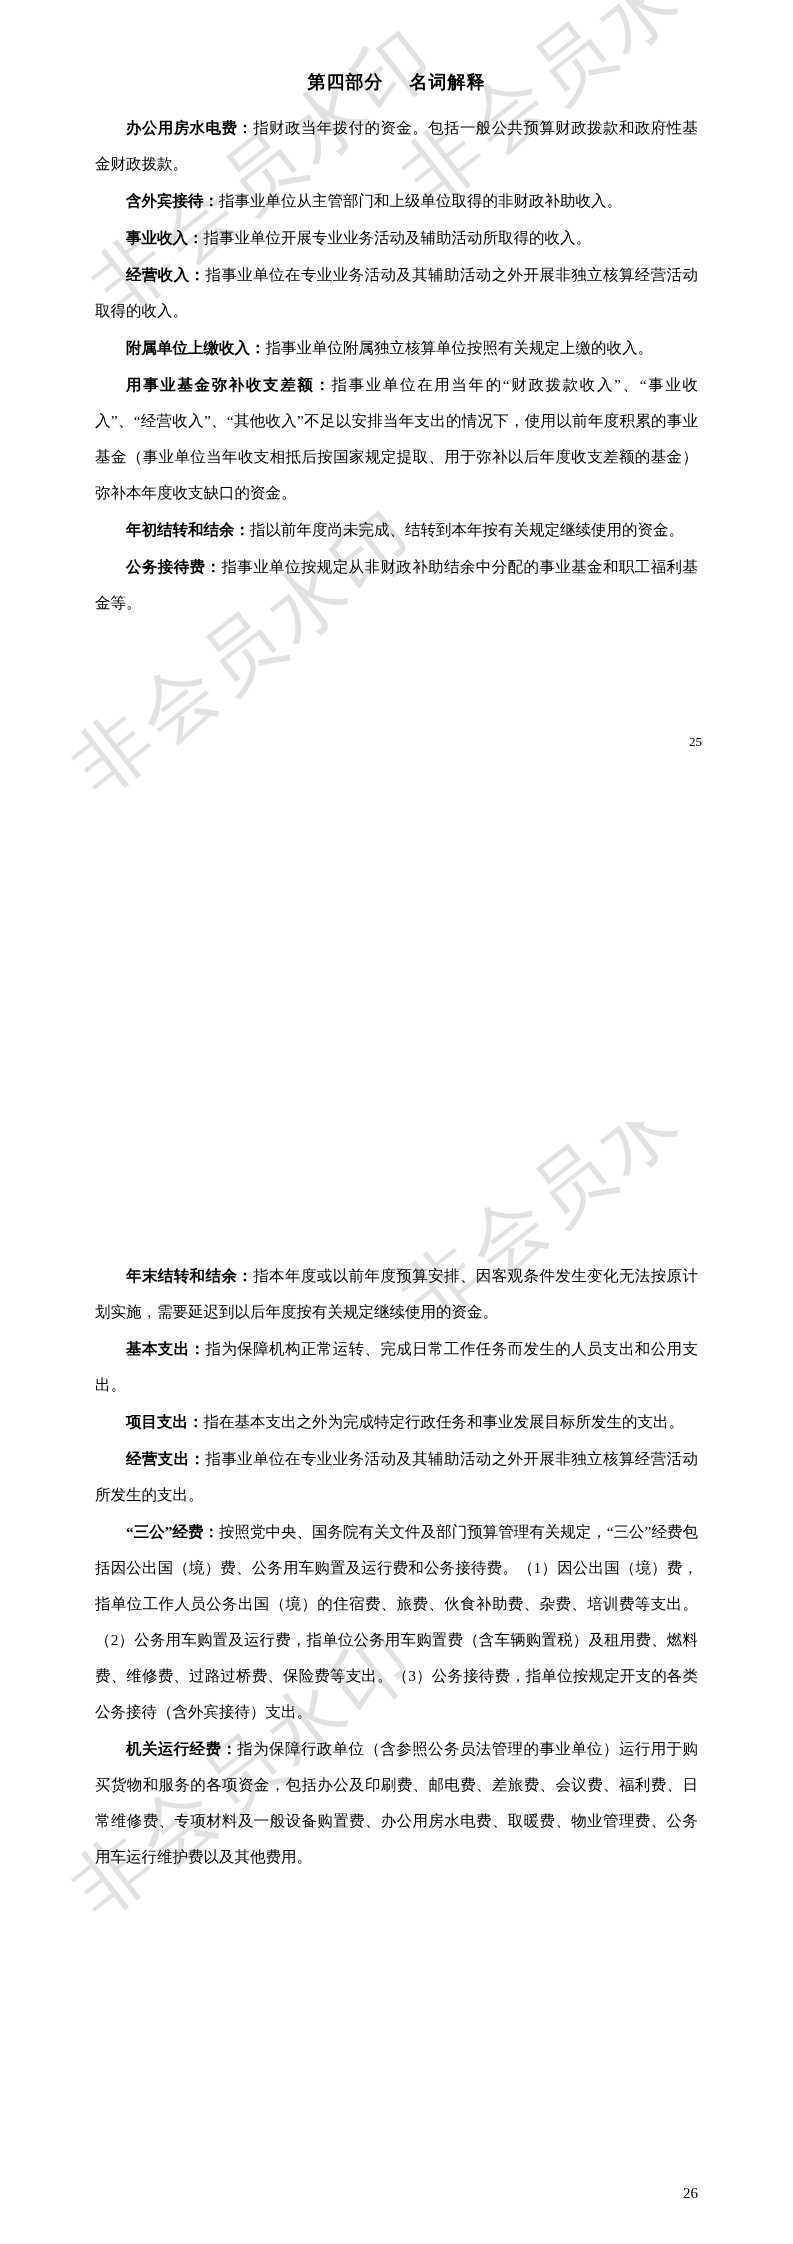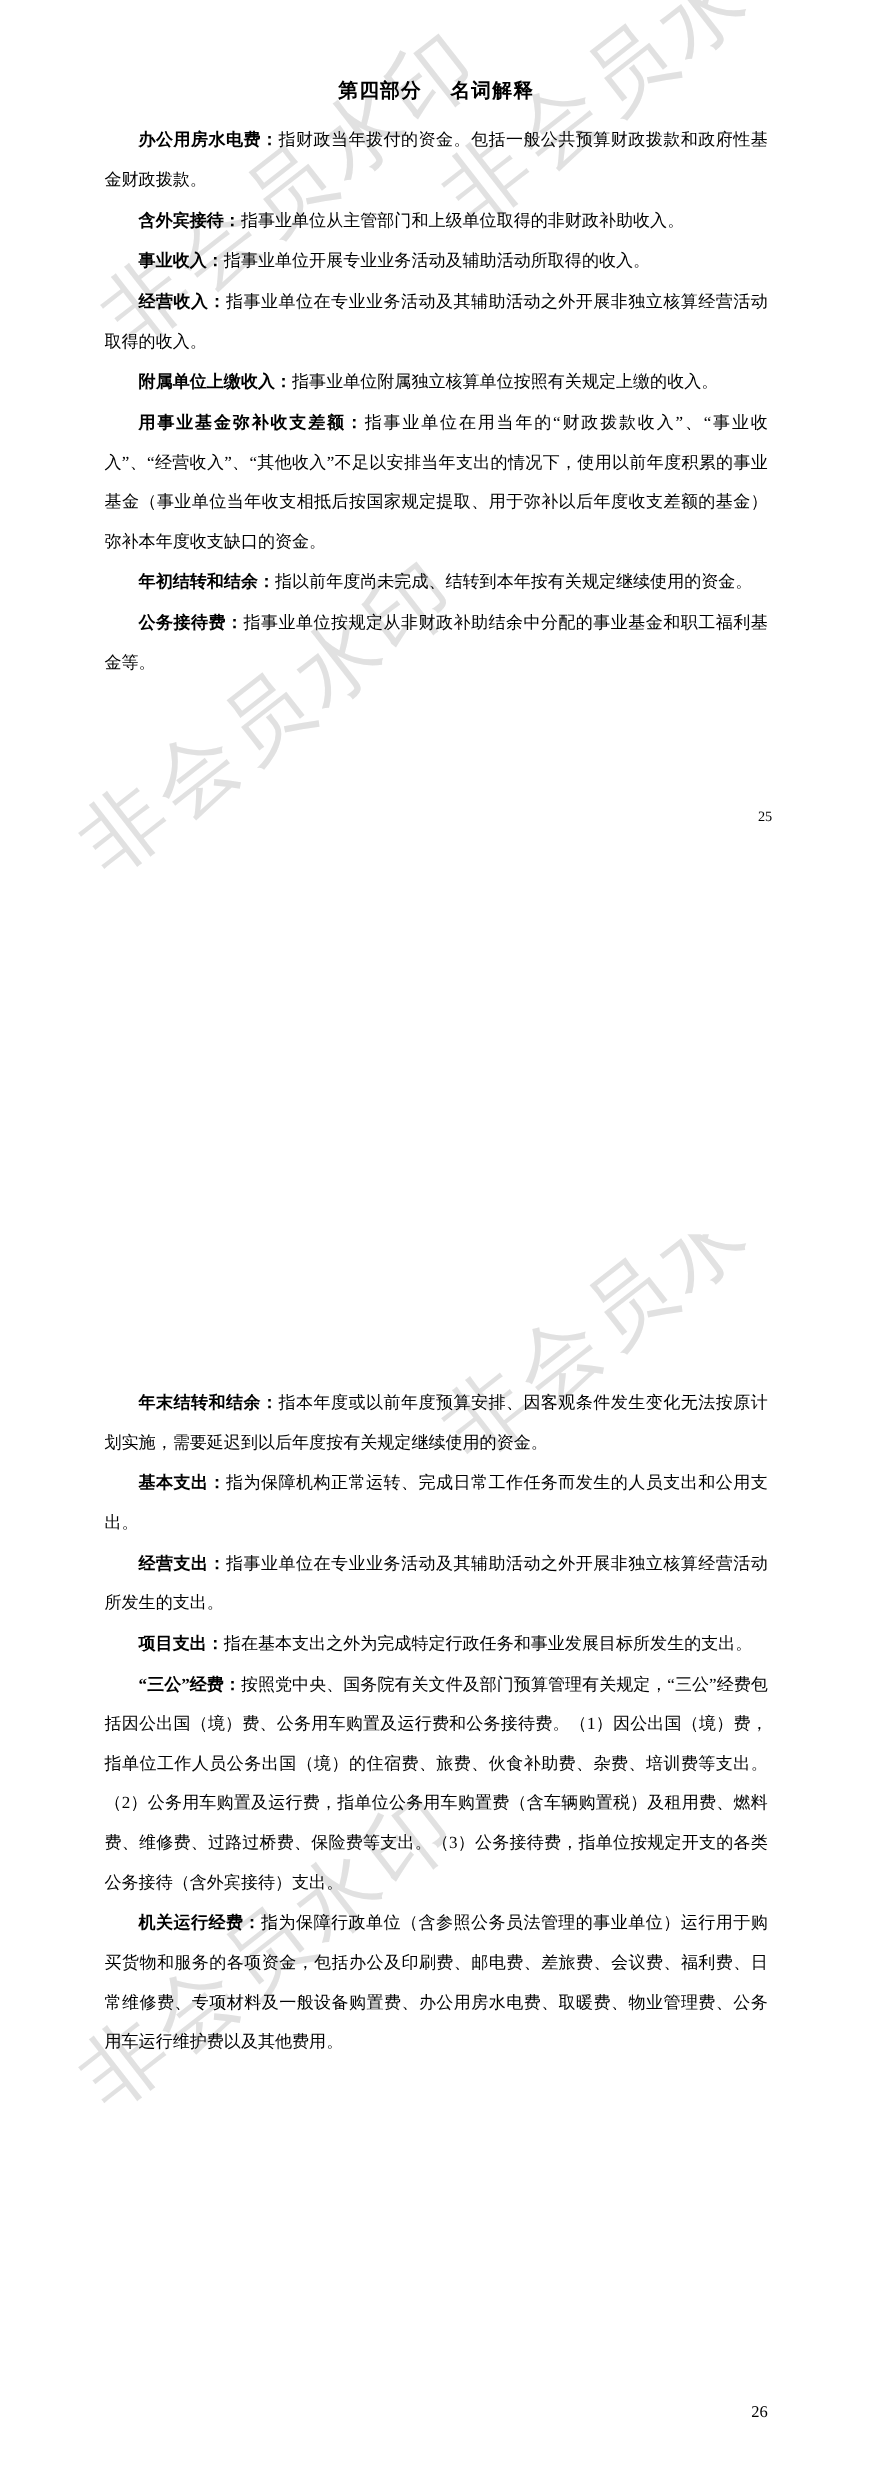--- a/index.html
+++ b/index.html
@@ -111,20 +111,20 @@
 </div>
 
 <div class="page page-2">
 
   <div class="watermark wm-c">非会员水印</div>
   <div class="watermark wm-a">非会员水印</div>
 
   <div class="content-2">
     <p class="para"><span class="term">年末结转和结余：</span><span>指本年度或以前年度预算安排、因客观条件发生变化无法按原计划实施，需要延迟到以后年度按有关规定继续使用的资金。</span></p>
     <p class="para"><span class="term">基本支出：</span><span>指为保障机构正常运转、完成日常工作任务而发生的人员支出和公用支出。</span></p>
+    <p class="para"><span class="term">项目支出：</span><span>指在基本支出之外为完成特定行政任务和事业发展目标所发生的支出。</span></p>
     <p class="para"><span class="term">经营支出：</span><span>指事业单位在专业业务活动及其辅助活动之外开展非独立核算经营活动所发生的支出。</span></p>
-    <p class="para"><span class="term">项目支出：</span><span>指在基本支出之外为完成特定行政任务和事业发展目标所发生的支出。</span></p>
     <p class="para"><span class="term">“三公”经费：</span><span>按照党中央、国务院有关文件及部门预算管理有关规定，“三公”经费包括因公出国（境）费、公务用车购置及运行费和公务接待费。（1）因公出国（境）费，指单位工作人员公务出国（境）的住宿费、旅费、伙食补助费、杂费、培训费等支出。（2）公务用车购置及运行费，指单位公务用车购置费（含车辆购置税）及租用费、燃料费、维修费、过路过桥费、保险费等支出。（3）公务接待费，指单位按规定开支的各类公务接待（含外宾接待）支出。</span></p>
     <p class="para"><span class="term">机关运行经费：</span><span>指为保障行政单位（含参照公务员法管理的事业单位）运行用于购买货物和服务的各项资金，包括办公及印刷费、邮电费、差旅费、会议费、福利费、日常维修费、专项材料及一般设备购置费、办公用房水电费、取暖费、物业管理费、公务用车运行维护费以及其他费用。</span></p>
   </div>
 
   <div class="pg-num-2">26</div>
 </div>
 
 </body></html>

